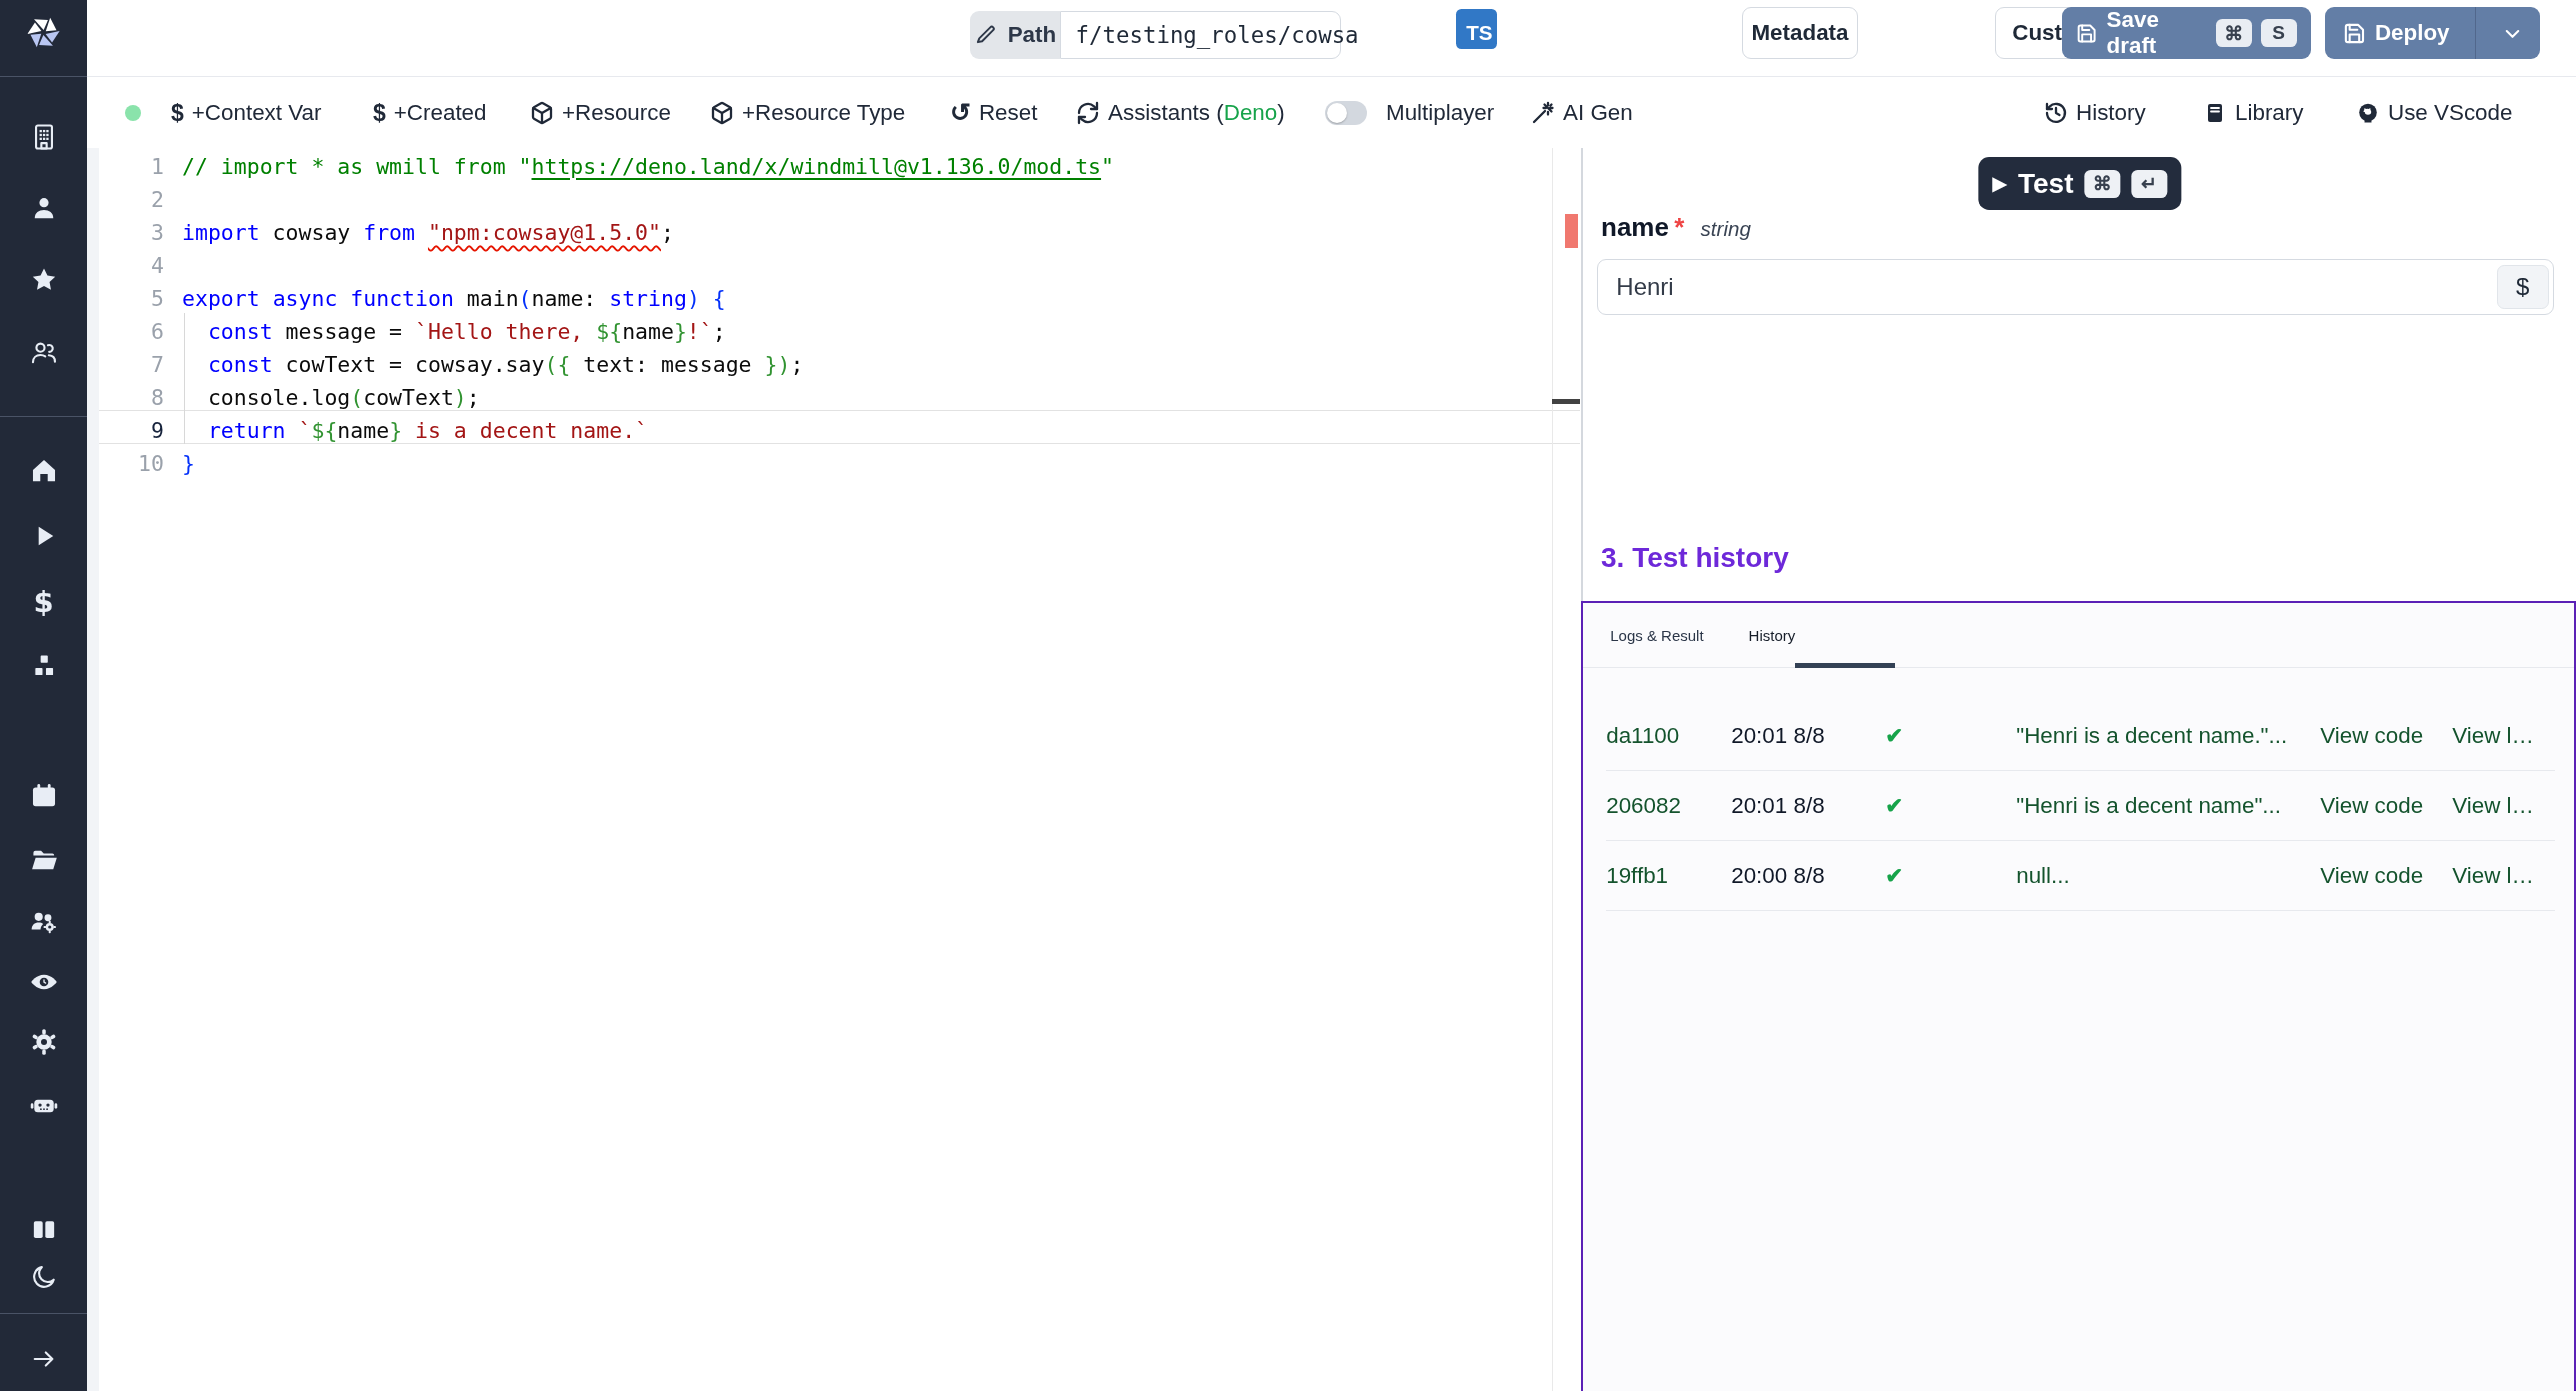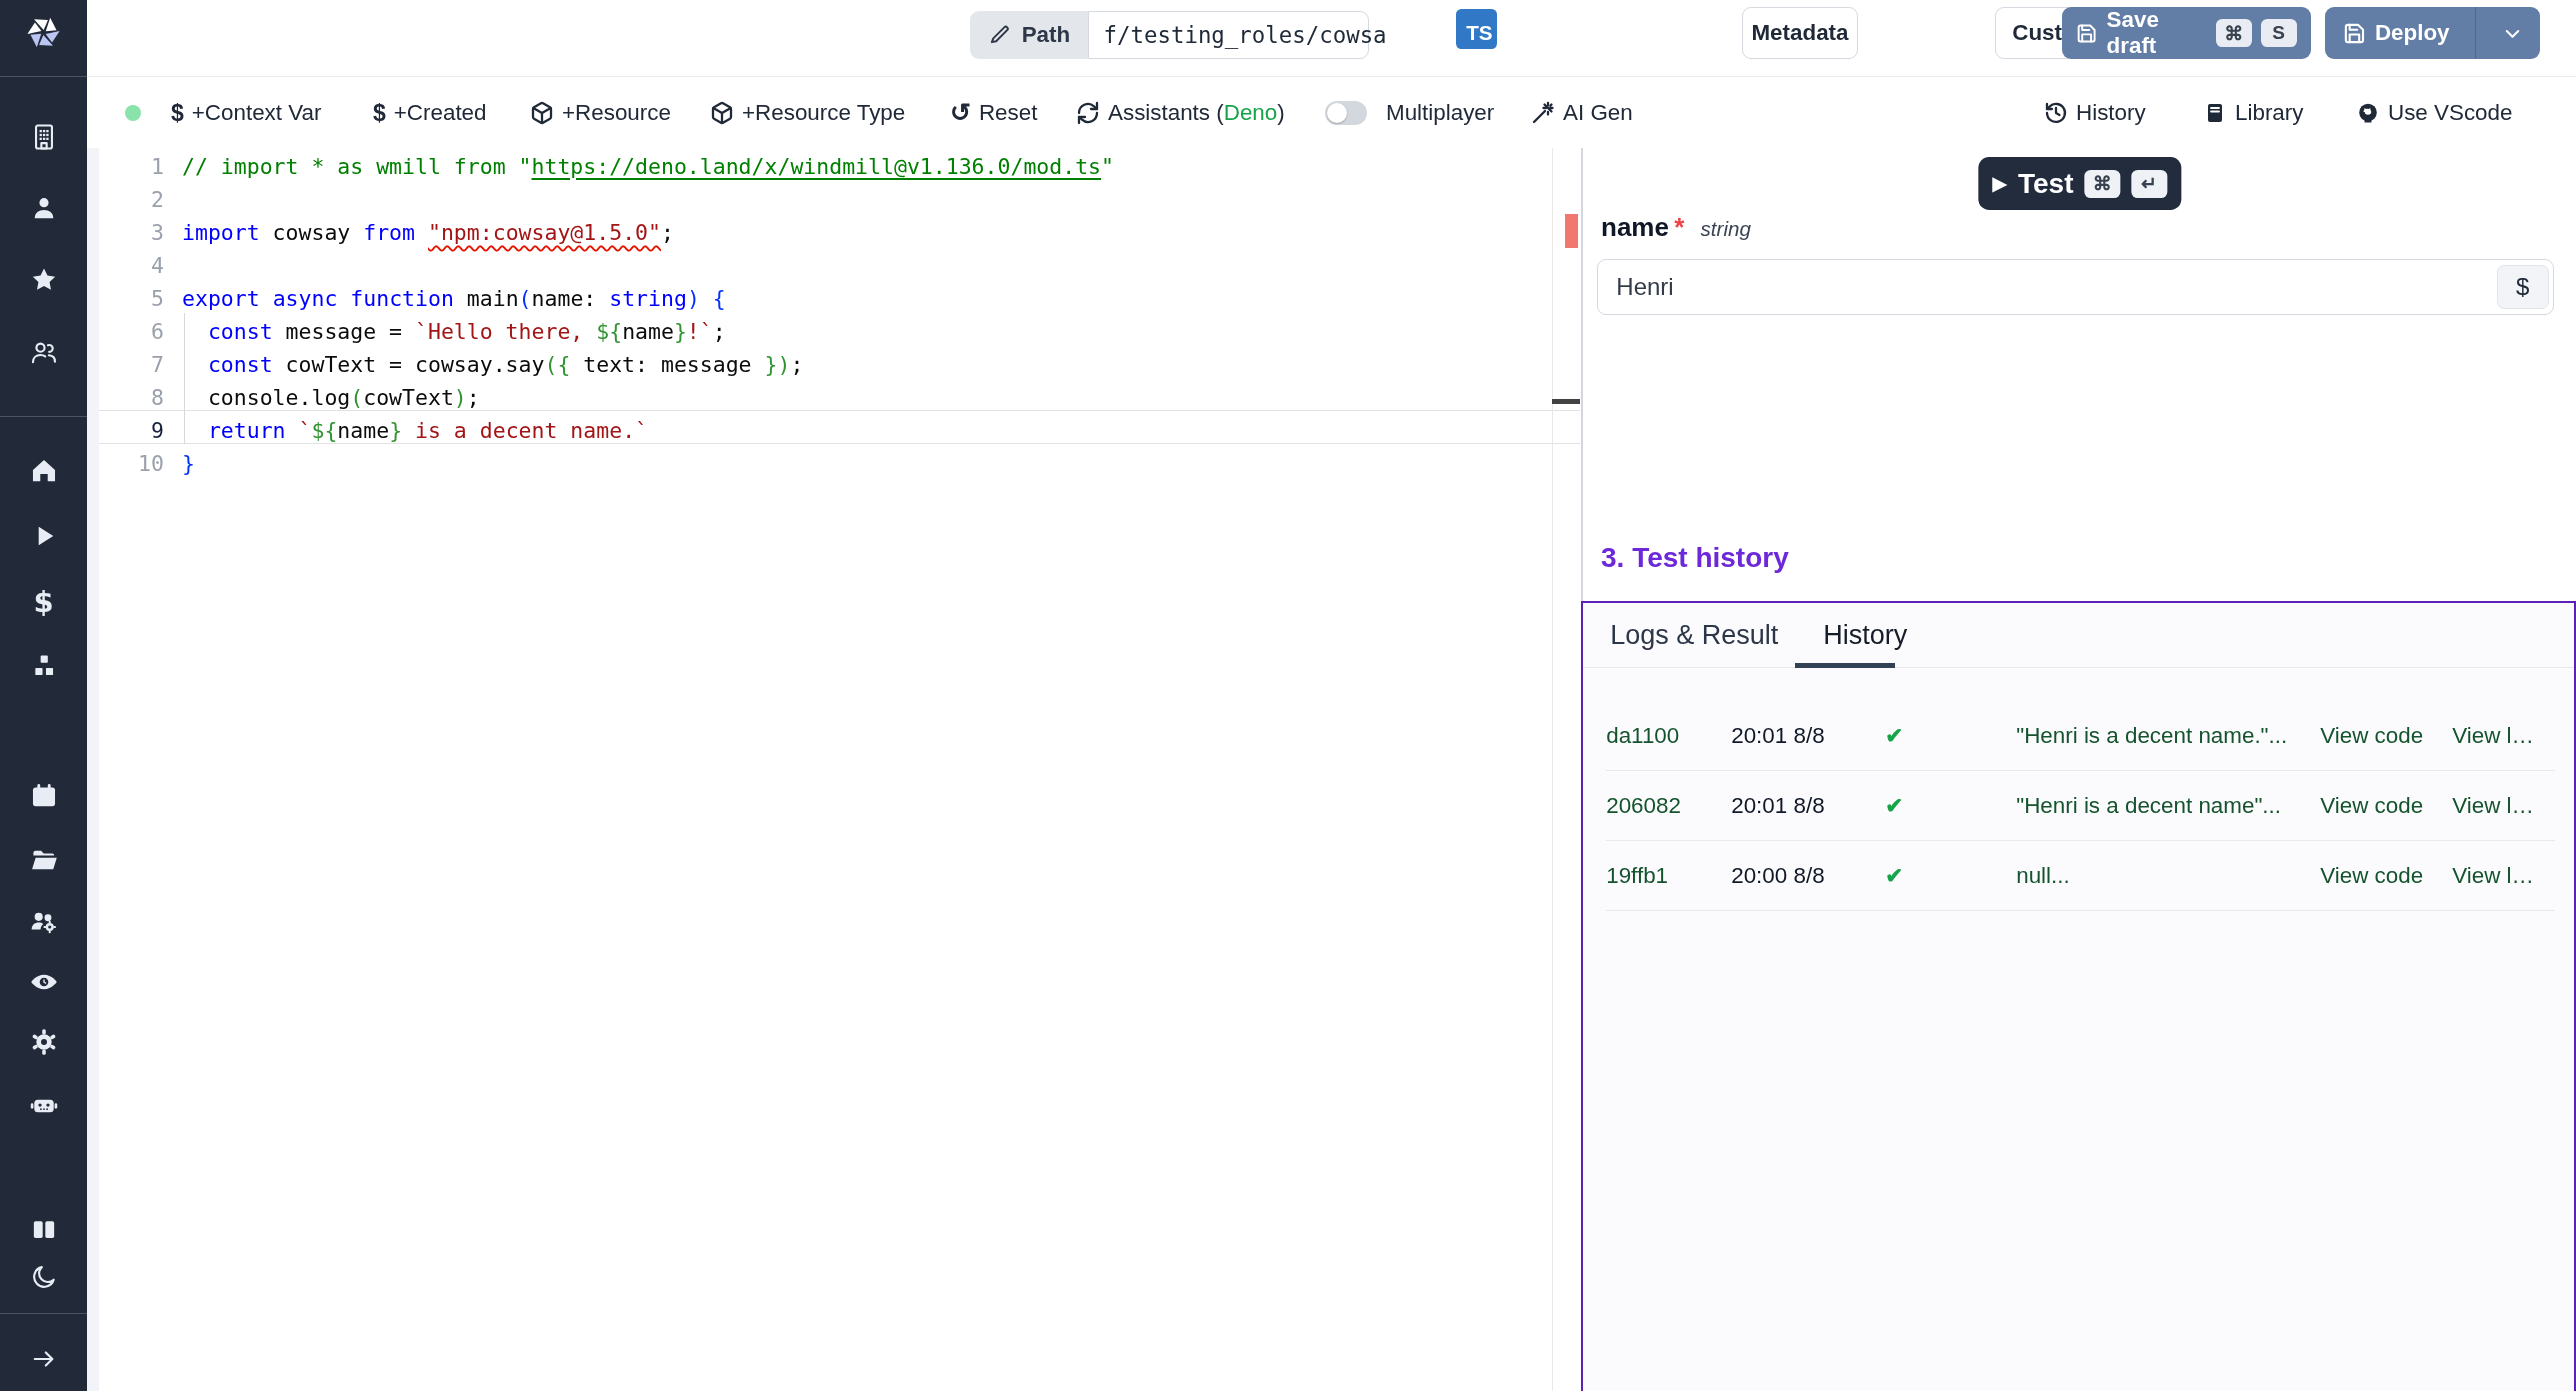--- a/index.html
+++ b/index.html
@@ -13,21 +13,21 @@
   .side-item{position:absolute;left:0;width:87px;height:30px;display:flex;align-items:center;justify-content:center;cursor:pointer;}
   .side-item svg{width:30px;height:30px;}
   .side-ic-f{fill:#e8edf5;}
   .side-ic-s{fill:none;stroke:#e8edf5;stroke-width:2.4;stroke-linecap:round;stroke-linejoin:round;}
   .side-dollar{font-family:"DejaVu Sans",sans-serif;font-weight:bold;font-size:29px;color:#e8edf5;}
 
   
   .topbar{position:absolute;left:87px;top:0;width:2489px;height:77px;background:#fff;border-bottom:0.9px solid #e7e9ee;box-sizing:border-box;}
   .title-input{position:absolute;left:39px;top:8px;width:777px;height:52px;box-sizing:border-box;border:1.8px solid #d5dae1;border-radius:10.7px;padding:0 19.7px;font-family:"Liberation Sans",sans-serif;font-size:25px;font-weight:700;color:#222b3a;outline:none;}
   .path-group{position:absolute;left:883px;top:10.7px;height:48px;display:flex;align-items:stretch;}
-  .path-label{background:#e3e6ea;border-radius:9px 0 0 9px;display:flex;align-items:center;gap:10.7px;padding:0 18px;font-size:22.4px;font-weight:700;color:#2d3748;}
+  .path-label{background:#e3e6ea;border-radius:9px 0 0 9px;display:flex;align-items:center;gap:10.7px;padding:0 4px;font-size:22.4px;font-weight:700;color:#2d3748;}
   .path-label svg{width:23px;height:23px;stroke:#2d3748;stroke-width:2;fill:none;stroke-linecap:round;stroke-linejoin:round;}
   .path-value{box-sizing:border-box;border:1.8px solid #d5dae1;border-radius:0 9px 9px 0;background:#fff;width:281px;display:flex;align-items:center;padding:0 14.3px;font-family:"DejaVu Sans Mono",monospace;font-size:22.4px;color:#1f2937;}
   .ts-badge{position:absolute;left:1369px;top:9px;width:41px;height:40px;background:#3178c6;border-radius:5.4px;color:#fff;font-weight:700;font-size:20.6px;display:flex;align-items:flex-end;justify-content:flex-end;box-sizing:border-box;padding:0 4.5px 3.6px 0;}
   .btn-ghost{position:absolute;top:7.2px;height:52px;box-sizing:border-box;background:#fff;border:1.8px solid #d5dae1;border-radius:9px;display:flex;align-items:center;justify-content:center;font-size:22.4px;font-weight:600;color:#1f2937;cursor:pointer;}
   .btn-blue{position:absolute;top:7.2px;height:52px;box-sizing:border-box;background:#637ea6;border:none;border-radius:9px;display:flex;align-items:center;font-size:22.4px;font-weight:700;color:#fff;cursor:pointer;}
   .btn-blue svg{width:23px;height:23px;stroke:#fff;stroke-width:2.2;fill:none;stroke-linecap:round;stroke-linejoin:round;}
   .kbd{min-width:27px;height:28px;padding:0 4.5px;background:#e9edf3;border-radius:6.3px;color:#38414f;font-size:19px;font-weight:600;display:flex;align-items:center;justify-content:center;}
   .deploy-sep{width:1.8px;align-self:stretch;background:#51678c;margin-left:16px;}
   .chev-zone{width:55px;display:flex;align-items:center;justify-content:center;}
 
@@ -75,21 +75,21 @@
   .name-label{font-size:26px;font-weight:700;color:#101828;}
   .req-star{font-size:26px;font-weight:700;color:#ef4444;}
   .type-label{font-size:20.6px;font-style:italic;color:#3a4454;margin-left:10.7px;}
   .arg-wrap{position:absolute;left:14.3px;top:111px;width:957px;height:56px;box-sizing:border-box;border:1.8px solid #d5dae1;border-radius:9px;background:#fff;}
   .arg-input{position:absolute;left:0;top:0;width:100%;height:100%;box-sizing:border-box;border:none;outline:none;background:transparent;padding:0 81px 0 18px;font-family:"Liberation Sans",sans-serif;font-size:24px;color:#333b48;}
   .dollar-btn{position:absolute;right:4.5px;top:4.5px;width:52px;height:44px;box-sizing:border-box;background:#f2f4f7;border:0.9px solid #e1e5ea;border-radius:7.2px;display:flex;align-items:center;justify-content:center;font-size:24px;color:#1f2937;cursor:pointer;}
   .section-title{position:absolute;left:18px;top:394px;font-size:28px;font-weight:700;color:#6d28d9;}
 
   .history-box{position:absolute;left:-1.8px;top:453px;width:995px;height:798px;box-sizing:border-box;border:2.7px solid #5b21b6;background:#fbfbfd;}
   .tabs{position:relative;height:64px;border-bottom:1.8px solid #e7e9ee;display:flex;align-items:center;}
-  .tab{font-size:27px;color:#2b3648;cursor:pointer;}
+  .tab{font-size:15px;color:#2b3648;cursor:pointer;}
   .tab.t1{margin-left:27px;}
   .tab.t2{margin-left:45px;color:#161d29;}
   .tab-underline{position:absolute;left:212px;top:60px;width:100px;height:4.5px;background:#334155;}
   .htable{position:absolute;left:23px;right:19.7px;top:98px;}
   .hrow{display:grid;grid-template-columns:125px 154px 131px 304px 132px 1fr;align-items:center;}
   .hhead{height:55px;font-size:24px;font-weight:700;color:#101828;border-bottom:0.9px solid #e7e9ee;}
   .trow{height:69px;font-size:22.4px;color:#101828;border-bottom:0.9px solid #e7e9ee;}
   .link{color:#14532d;cursor:pointer;white-space:nowrap;overflow:hidden;text-overflow:ellipsis;padding-right:10.7px;}
   .check{color:#16a34a;font-size:21.5px;font-weight:700;}
 </style>

